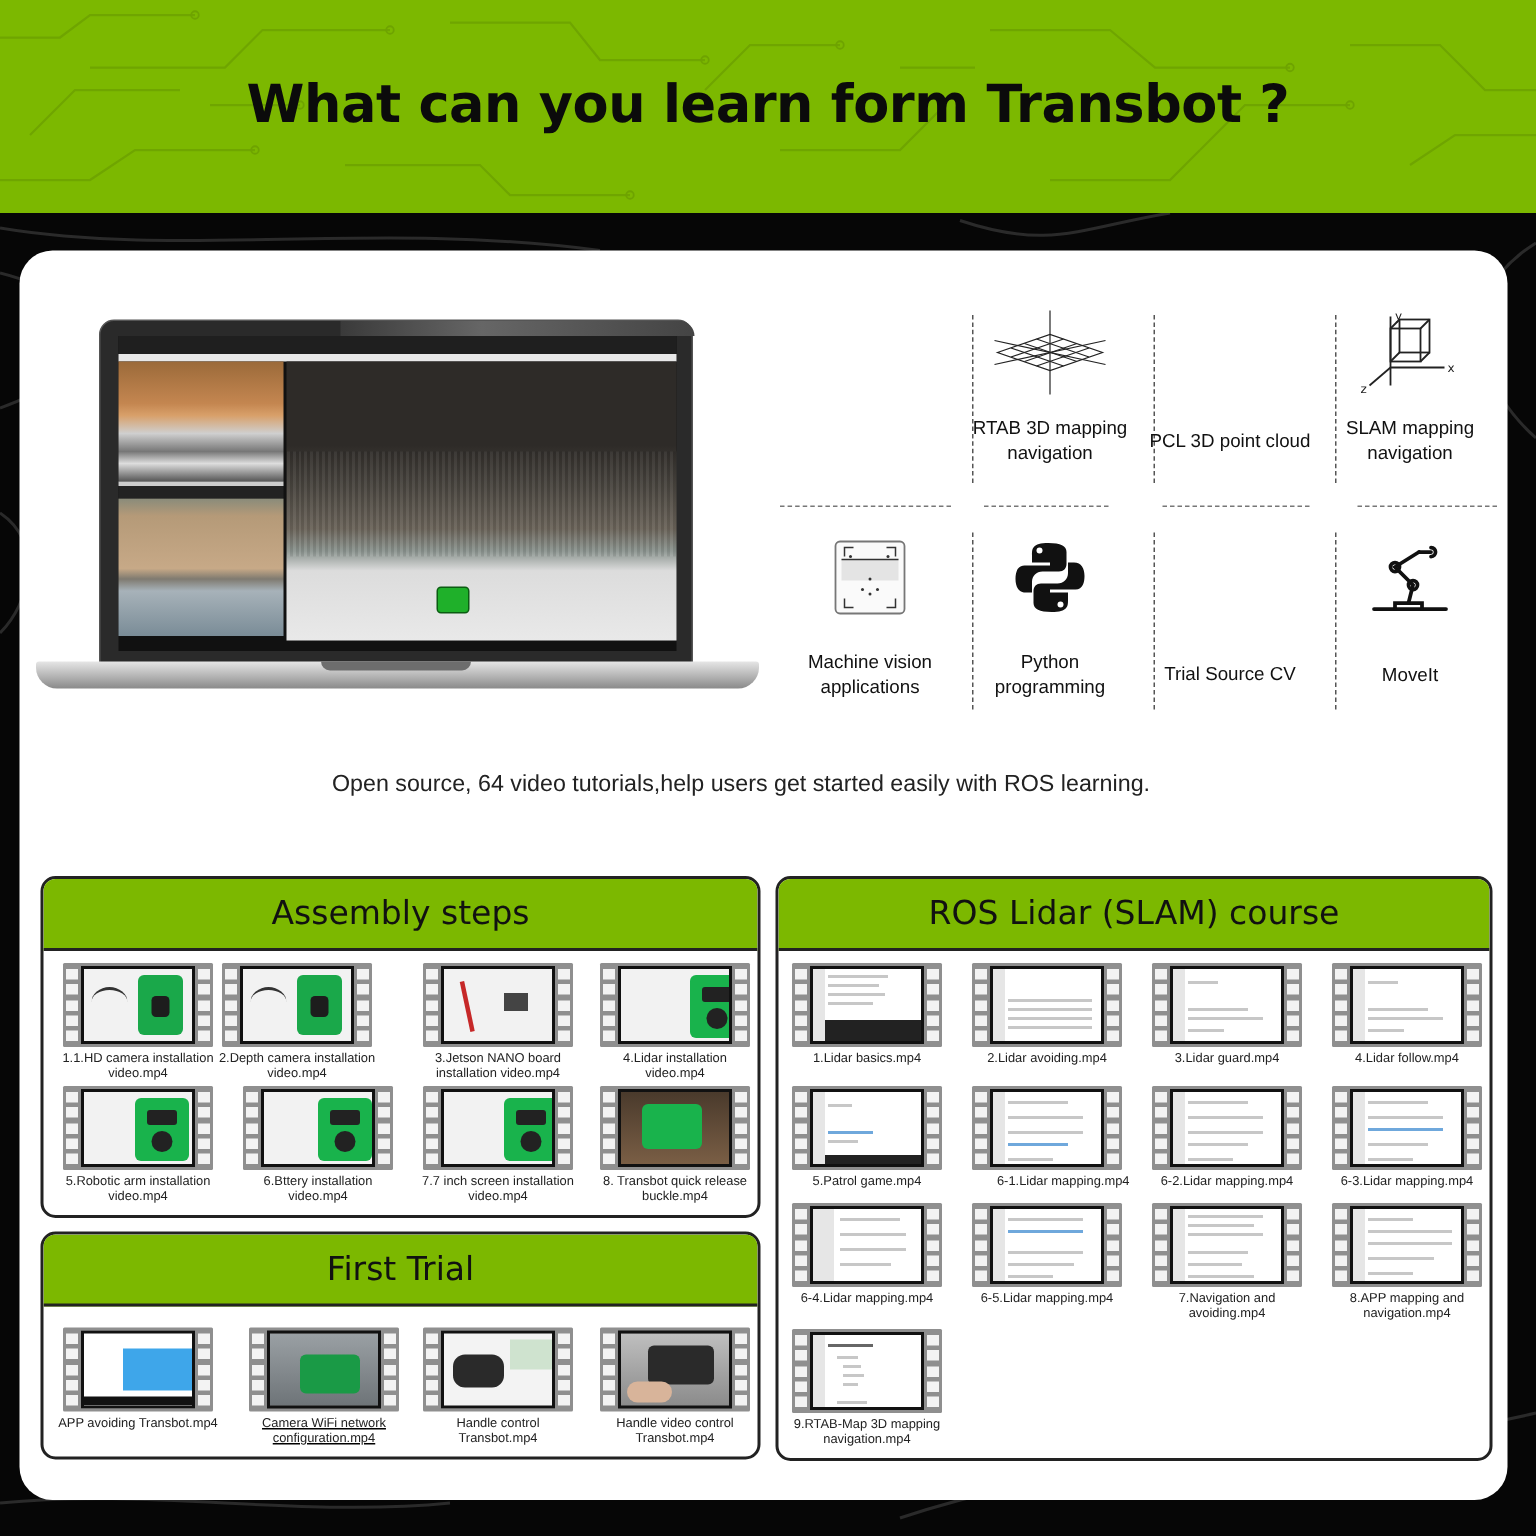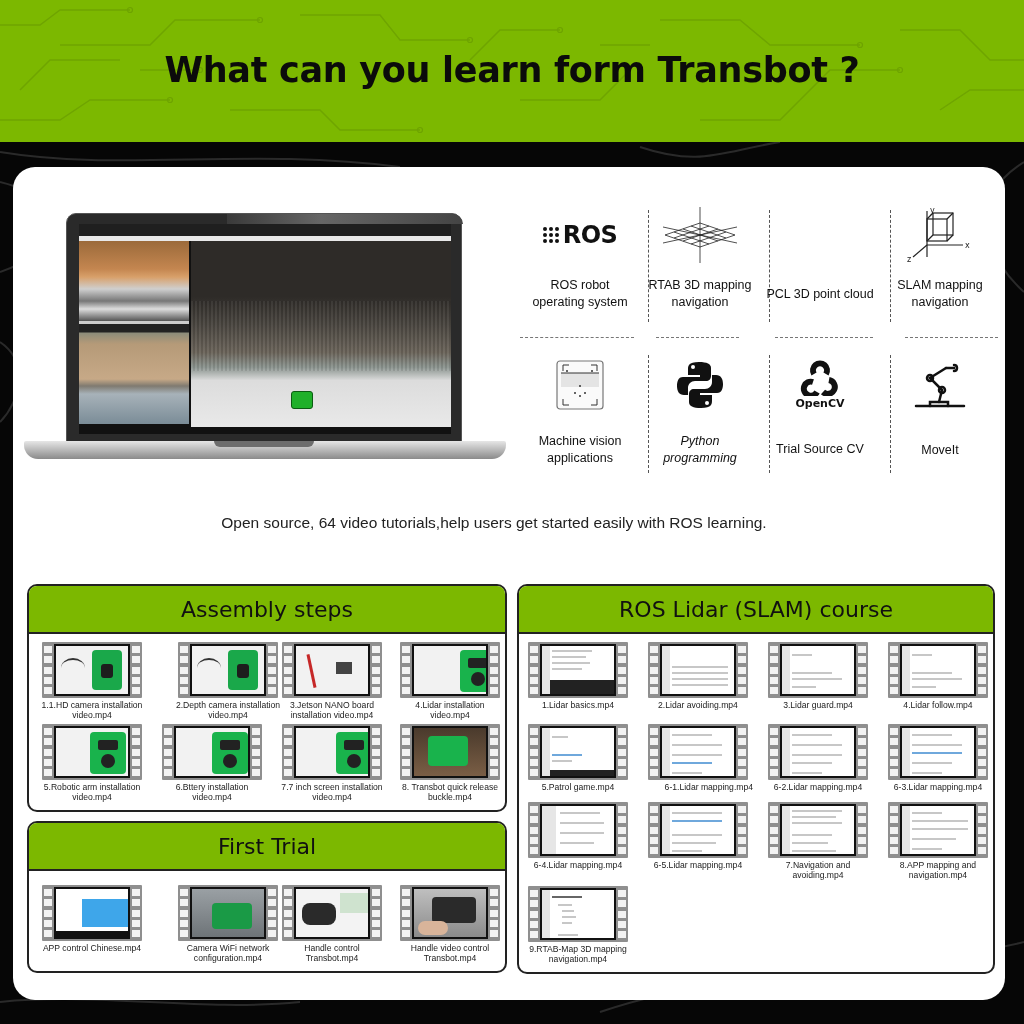--- a/index.html
+++ b/index.html
@@ -239,42 +239,20 @@
   <div class="vdash" style="left:249px; top:5px; height:112px;"></div>
   <div class="vdash" style="left:370px; top:5px; height:112px;"></div>
   <div class="hdash" style="left:0; top:132px; width:114px;"></div>
   <div class="hdash" style="left:136px; top:132px; width:83px;"></div>
   <div class="hdash" style="left:255px; top:132px; width:98px;"></div>
   <div class="hdash" style="left:385px; top:132px; width:93px;"></div>
   <div class="vdash" style="left:128px; top:150px; height:118px;"></div>
   <div class="vdash" style="left:249px; top:150px; height:118px;"></div>
   <div class="vdash" style="left:370px; top:150px; height:118px;"></div>
 
-  <div class="feat" style="left:0; top:0;">
-    <div class="icon">
-      <div class="ros-logo">
-        <div class="ros-dots">
-            <span></span>
-            <span></span>
-            <span></span>
-            <span></span>
-            <span></span>
-            <span></span>
-            <span></span>
-            <span></span>
-            <span></span>
-          </div>
-        <span class="ros-text">ROS</span>
-      </div>
-    </div>
-    <div class="label" style="top:72px;">
-      <div>ROS robot</div>
-      <div>operating system</div>
-    </div>
-  </div>
 
   <div class="feat" style="left:120px; top:0;">
     <div class="icon">
       <svg width="90" height="60" viewBox="0 0 90 60">
         <g stroke="#222" stroke-width="0.8" fill="none">
           <path d="M45 2 V58"></path>
           <path d="M8 22 L82 38"></path>
             <path d="M82 22 L8 38"></path>
           <path d="M10 30 L45 18 L80 30 L45 42 Z"></path>
           <path d="M19 27 L54 39"></path>
@@ -339,46 +317,36 @@
           </g>
         <path d="M8 40 V46 H14 M36 46 H42 V40 M8 12 V6 H14 M36 6 H42 V12" stroke="#333" fill="none" stroke-width="1"></path>
       </svg>
     </div>
     <div class="label" style="top:78px;">
       <div>Machine vision</div>
       <div>applications</div>
     </div>
   </div>
 
-  <div class="feat" style="left:120px; top:150px;font-style:italic;">
+  <div class="feat" style="left:120px; top:150px;">
     <div class="icon">
       <svg width="48" height="50" viewBox="0 0 48 50">
         <path d="M23 2 C12 2 12 6 12 10 V15 H24 V17 H7 C2 17 1 22 1 26 C1 31 3 35 8 35 H12 V28 C12 24 15 21 19 21 H30 C33 21 35 19 35 16 V8 C35 4 31 2 23 2 Z" fill="#111"></path>
         <path d="M25 48 C36 48 36 44 36 40 V35 H24 V33 H41 C46 33 47 28 47 24 C47 19 45 15 40 15 H36 V22 C36 26 33 29 29 29 H18 C15 29 13 31 13 34 V42 C13 46 17 48 25 48 Z" fill="#111"></path>
         <circle cx="17" cy="7" r="2" fill="#fff"></circle>
           <circle cx="31" cy="43" r="2" fill="#fff"></circle>
       </svg>
     </div>
     <div class="label" style="top:78px;">
       <div>Python</div>
       <div>programming</div>
     </div>
   </div>
 
   <div class="feat" style="left:240px; top:150px;">
-    <div class="icon" style="flex-direction:column; gap:1px;">
-      <svg width="42" height="36" viewBox="0 0 42 36">
-        <g fill="none" stroke="#111" stroke-width="6">
-          <path d="M15 14 A7 7 0 1 1 27 14"></path>
-          <path d="M14 22 A7 7 0 1 0 18 32"></path>
-          <path d="M24 32 A7 7 0 1 0 30 20"></path>
-        </g>
-      </svg>
-      <span class="opencv-text">OpenCV</span>
-    </div>
     <div class="label" style="top:86px;">
       <div>Trial Source CV</div>
     </div>
   </div>
 
   <div class="feat" style="left:360px; top:150px;">
     <div class="icon">
       <svg width="56" height="50" viewBox="0 0 56 50">
         <g fill="none" stroke="#111" stroke-width="2.5" stroke-linecap="round">
           <path d="M4 46 H52"></path>
@@ -422,21 +390,21 @@
           <span></span>
           <span></span>
           <span></span>
         </div>
     </div>
     <div class="cap">
         <div>1.1.HD camera installation</div>
         <div>video.mp4</div>
       </div>
   </div>
-  <div class="vid" style="left:144px; top:56px;">
+  <div class="vid" style="left:114px; top:56px;">
     <div class="film">
       <div class="holes-l">
           <span></span>
           <span></span>
           <span></span>
           <span></span>
           <span></span>
         </div>
       <div class="frame th-green">
           <div class="parts"></div>
@@ -627,25 +595,25 @@
         </div>
       <div class="holes-r">
           <span></span>
           <span></span>
           <span></span>
           <span></span>
           <span></span>
         </div>
     </div>
     <div class="cap">
-        <div>APP control Chinese.mp4</div>
+        <div>APP avoiding Transbot.mp4</div>
         <div></div>
       </div>
   </div>
-  <div class="vid" style="left:144px; top:62px;">
+  <div class="vid" style="left:132px; top:62px;text-decoration:underline;">
     <div class="film">
       <div class="holes-l">
           <span></span>
           <span></span>
           <span></span>
           <span></span>
           <span></span>
         </div>
       <div class="frame th-floor">
           <div class="bot"></div>

